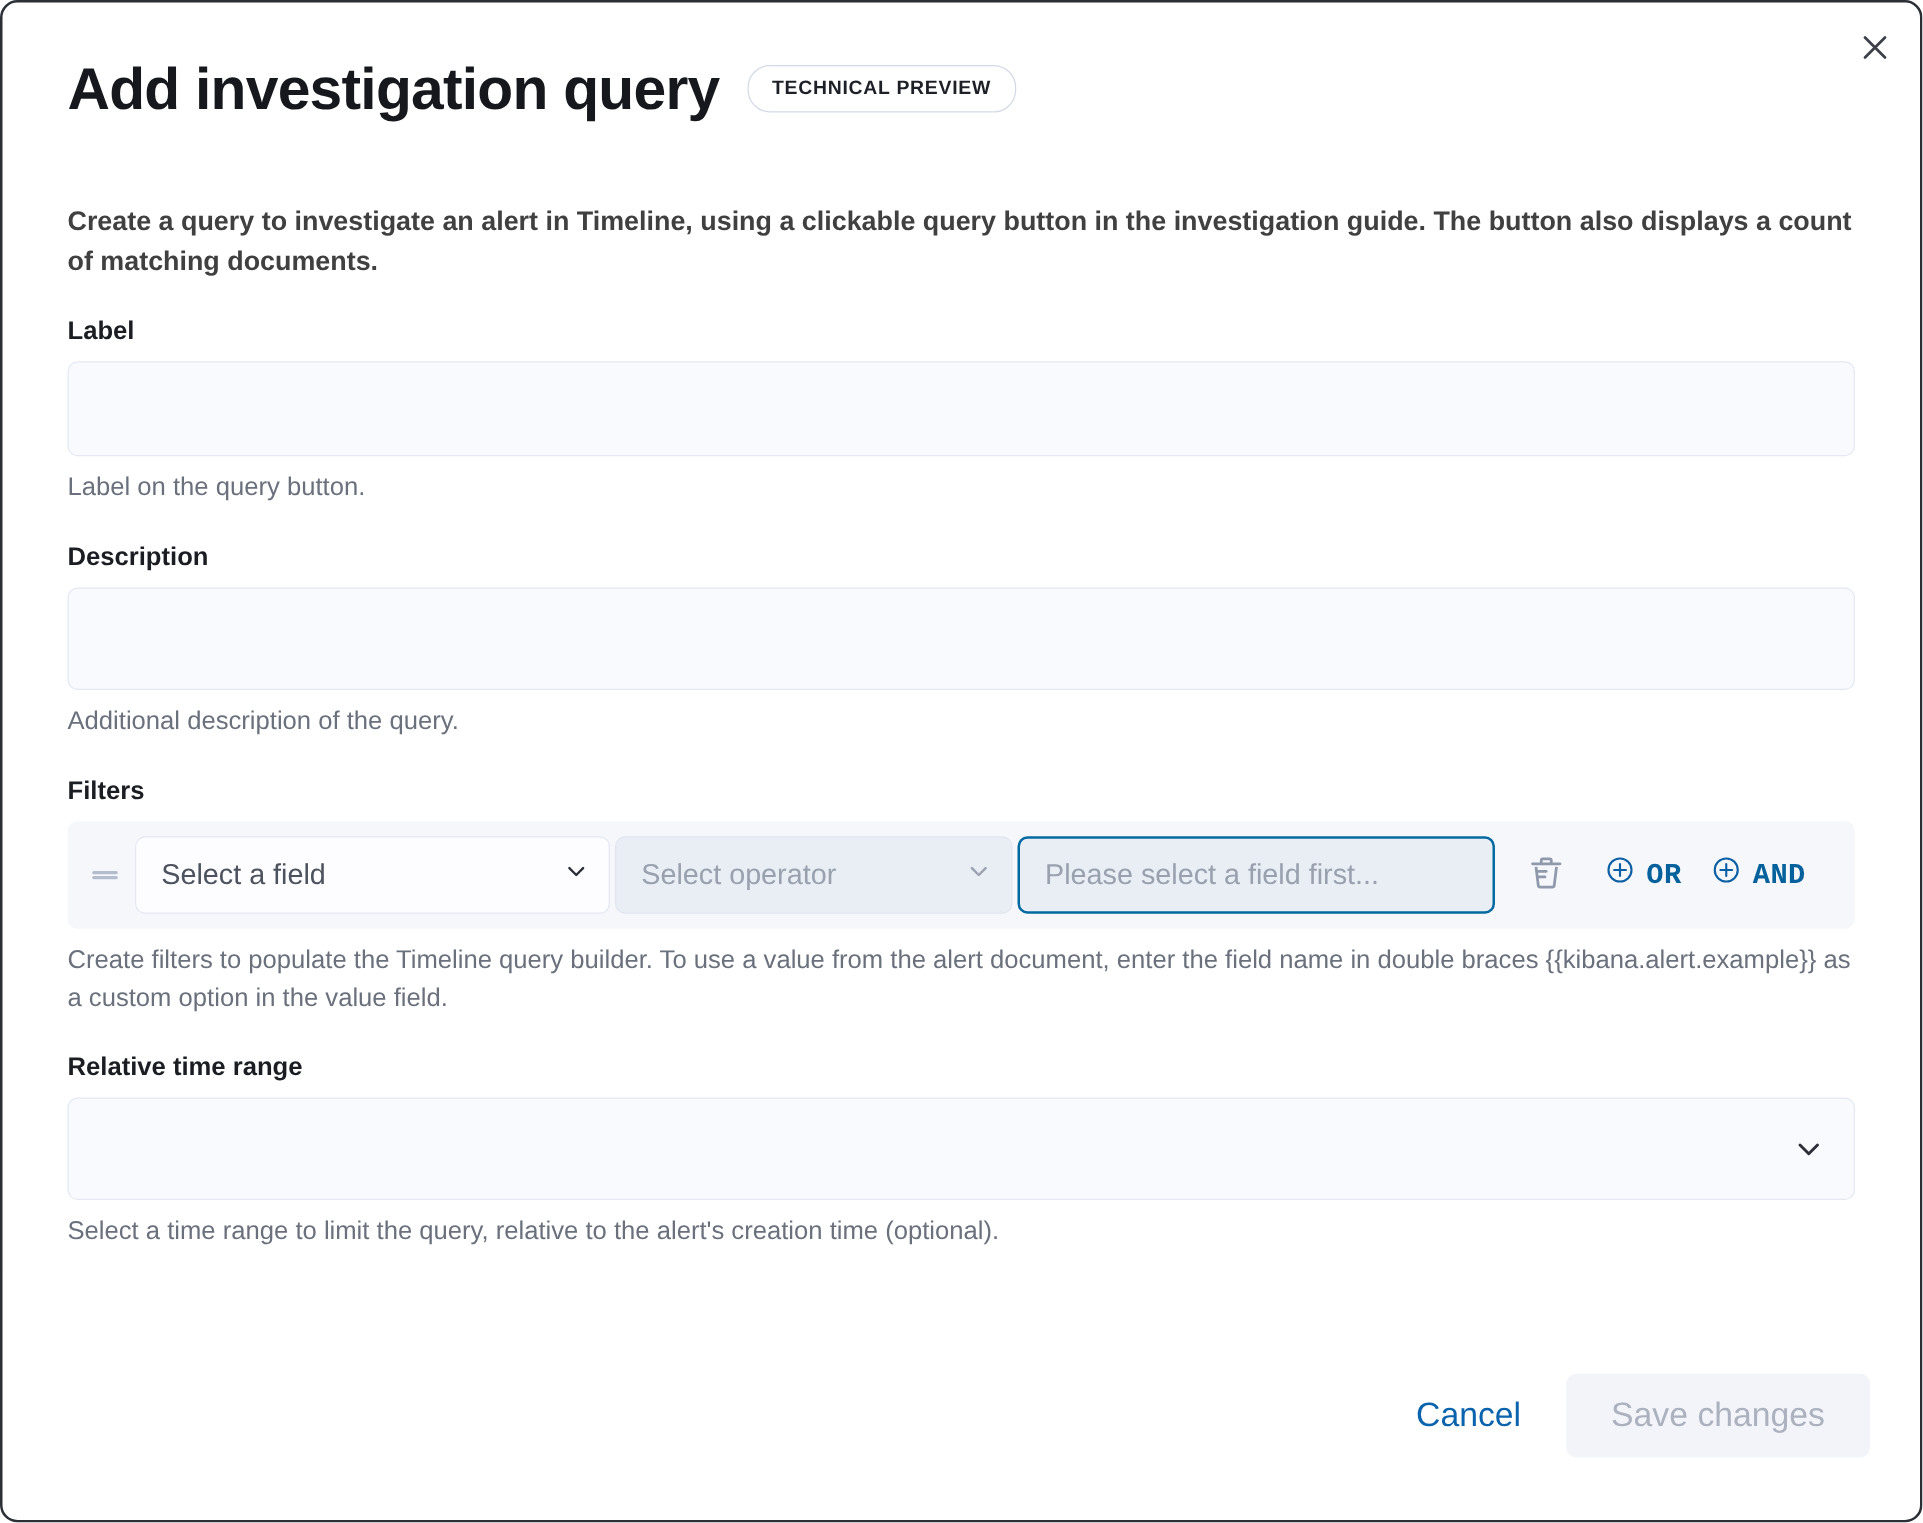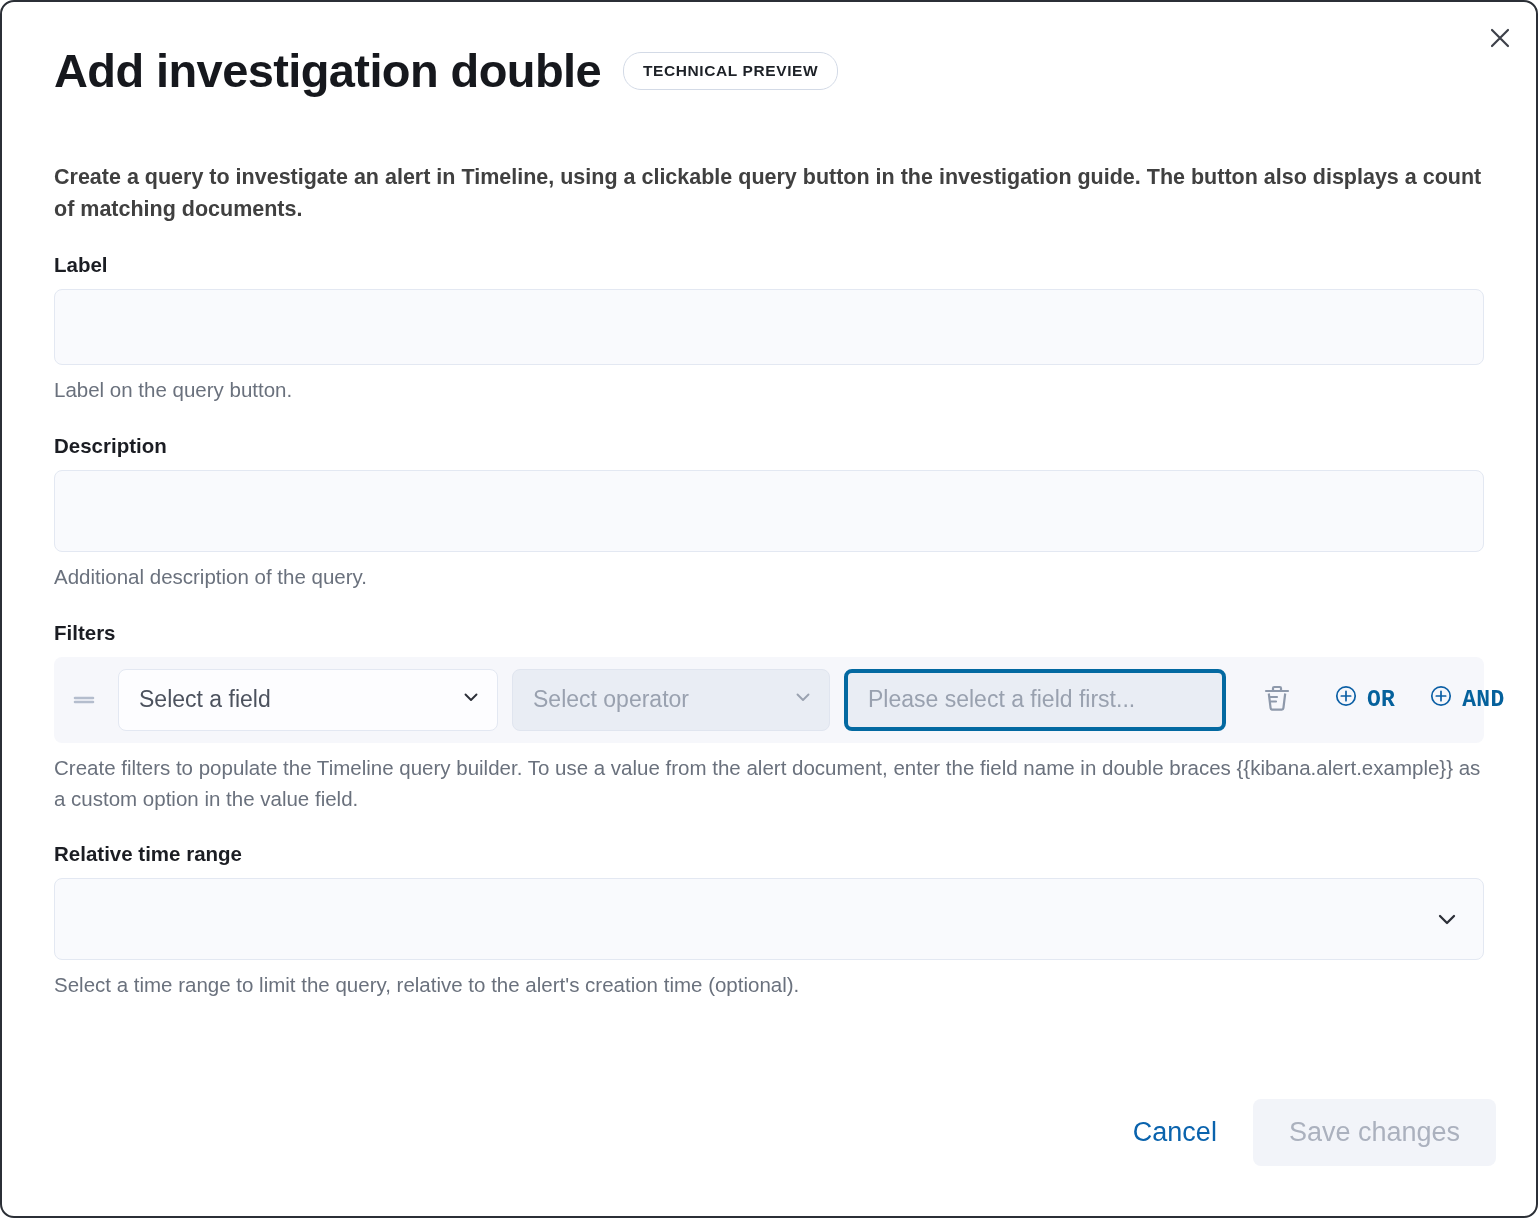--- a/index.html
+++ b/index.html
@@ -135,21 +135,21 @@
   
   .filter-row {
     box-sizing: border-box;
     display: flex;
     align-items: center;
     width: 100%;
     height: 86px;
     background: #f6f7fb;
     border-radius: 8px;
     padding: 0 14px 0 10px;
-    gap: 14px;
+    gap: 4px;
   }
   .drag-handle {
     width: 40px;
     display: flex;
     align-items: center;
     justify-content: center;
     cursor: grab;
     flex: 0 0 auto;
   }
   .combo {
@@ -173,21 +173,21 @@
   .combo-operator {
     width: 318px;
     background: #e9edf4;
     border: 1px solid #e0e5ef;
     color: #99a1af;
     align-items: center;
   }
   .combo-value {
     width: 382px;
     background: #e9edf4;
-    border: 4px solid #0369a1;
+    border: 2px solid #0369a1;
     color: #99a1af;
     justify-content: flex-start;
   }
   .combo-text {
     overflow: hidden;
     white-space: nowrap;
     text-overflow: ellipsis;
   }
   .chevron-sm { flex: 0 0 auto; margin-left: 10px; }
 
@@ -285,21 +285,21 @@
 
   <button class="close-btn" aria-label="Close">
     <span>
       <svg width="24" height="24" viewBox="0 0 24 24" fill="none" aria-hidden="true">
         <path d="M4 4 L20 20 M20 4 L4 20" stroke="#3d4049" stroke-width="2.2" stroke-linecap="round"></path>
       </svg>
     </span>
   </button>
 
   <div class="header">
-    <h1 class="title">Add investigation double</h1>
+    <h1 class="title">Add investigation query</h1>
     <span class="preview-badge">TECHNICAL PREVIEW</span>
   </div>
 
   <div class="body">
 
     <p class="intro">Create a query to investigate an alert in Timeline, using a clickable query button in the investigation guide. The button also displays a count of matching documents.</p>
 
     <div class="field-group">
       <div class="field-label">Label</div>
       <input class="text-input" type="text" placeholder="" style="">

